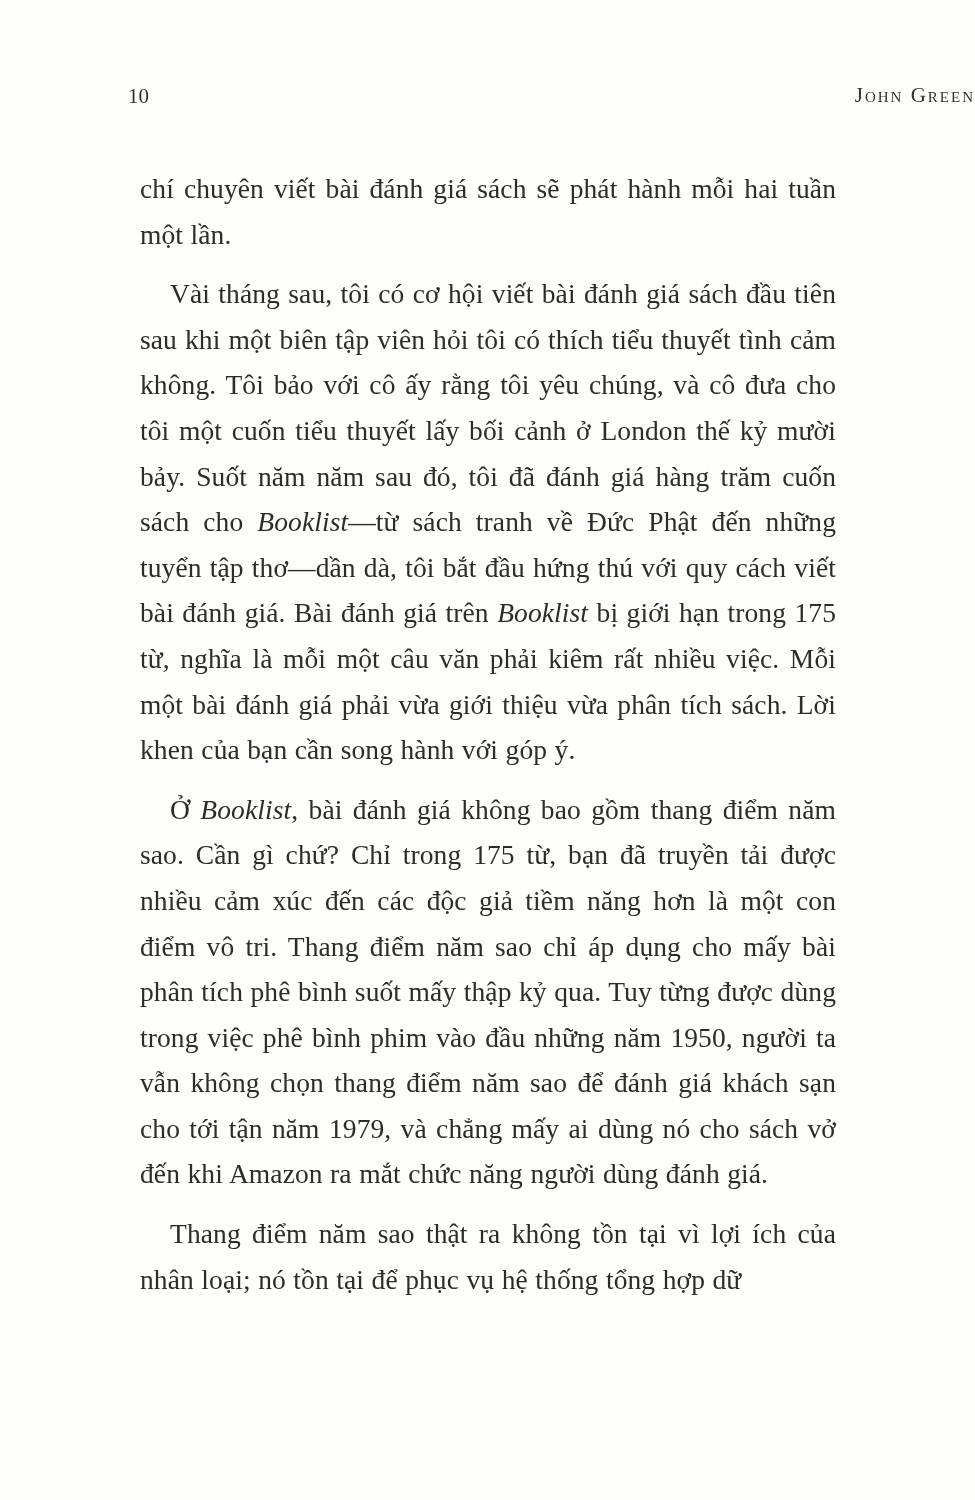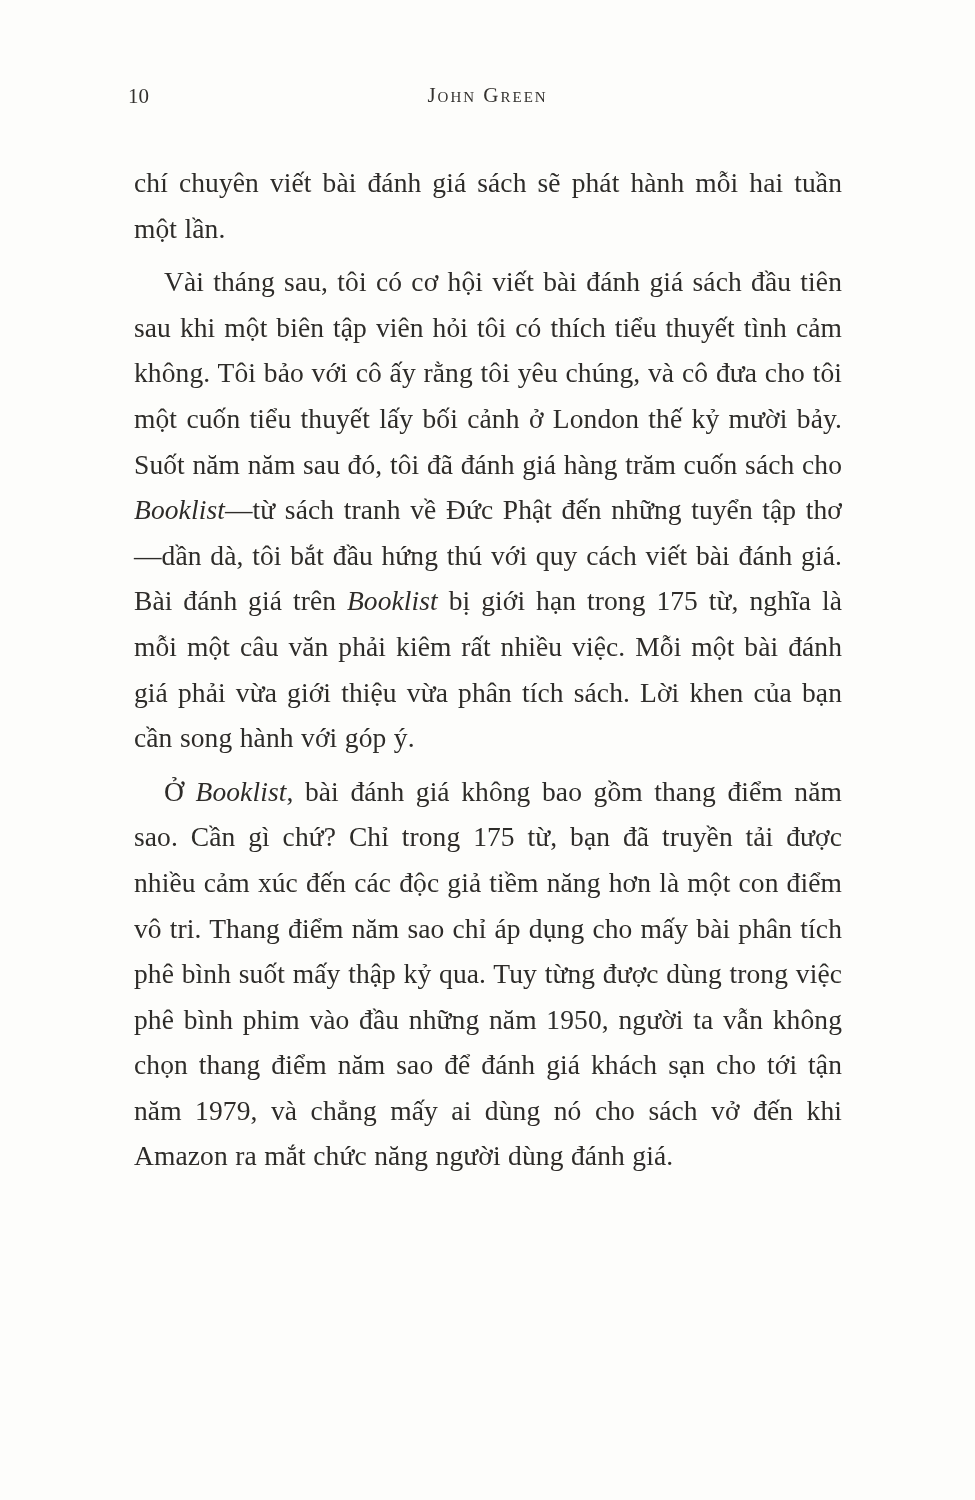--- a/index.html
+++ b/index.html
@@ -21,39 +21,39 @@
     top: 84px;
     left: 128px;
     font-size: 21px;
     color: #33312e;
   }
   .running-head {
     position: absolute;
     top: 83px;
     left: 0;
     right: 0;
-    text-align: center;
+    text-align: right;
     font-size: 21px;
     font-variant: small-caps;
     letter-spacing: 2px;
     color: #33312e;
   }
   .body-text {
     position: absolute;
     top: 152px;
     left: 126px;
     width: 724px;
     font-size: 27.5px;
     line-height: 45.6px;
     text-align: justify;
     letter-spacing: 0.1px;
     word-spacing: 0.5px;
   }
   .para {
-    margin: 8px;
+    margin: 14px;
     padding: 0;
   }
   .para.indent {
     text-indent: 30px;
   }
   .book-title {
   }
 </style>
 </head>
 <body>
@@ -65,16 +65,17 @@
   <div class="running-head">John Green</div>
 
   <div class="body-text">
 
     <p class="para"><span>chí chuyên viết bài đánh giá sách sẽ phát hành mỗi hai tuần một lần.</span></p>
 
     <p class="para indent"><span>Vài tháng sau, tôi có cơ hội viết bài đánh giá sách đầu tiên sau khi một biên tập viên hỏi tôi có thích tiểu thuyết tình cảm không. Tôi bảo với cô ấy rằng tôi yêu chúng, và cô đưa cho tôi một cuốn tiểu thuyết lấy bối cảnh ở London thế kỷ mười bảy. Suốt năm năm sau đó, tôi đã đánh giá hàng trăm cuốn sách cho </span><em class="book-title">Booklist</em><span>—từ sách tranh về Đức Phật đến những tuyển tập thơ—dần dà, tôi bắt đầu hứng thú với quy cách viết bài đánh giá. Bài đánh giá trên </span><em class="book-title">Booklist</em><span> bị giới hạn trong 175 từ, nghĩa là mỗi một câu văn phải kiêm rất nhiều việc. Mỗi một bài đánh giá phải vừa giới thiệu vừa phân tích sách. Lời khen của bạn cần song hành với góp ý.</span></p>
 
     <p class="para indent"><span>Ở </span><em class="book-title">Booklist</em><span>, bài đánh giá không bao gồm thang điểm năm sao. Cần gì chứ? Chỉ trong 175 từ, bạn đã truyền tải được nhiều cảm xúc đến các độc giả tiềm năng hơn là một con điểm vô tri. Thang điểm năm sao chỉ áp dụng cho mấy bài phân tích phê bình suốt mấy thập kỷ qua. Tuy từng được dùng trong việc phê bình phim vào đầu những năm 1950, người ta vẫn không chọn thang điểm năm sao để đánh giá khách sạn cho tới tận năm 1979, và chẳng mấy ai dùng nó cho sách vở đến khi Amazon ra mắt chức năng người dùng đánh giá.</span></p>
 
+    <p class="para indent"><span>Thang điểm năm sao thật ra không tồn tại vì lợi ích của nhân loại; nó tồn tại để phục vụ hệ thống tổng hợp dữ</span></p>
 
   </div>
 
 </div>
 
 </body></html>

